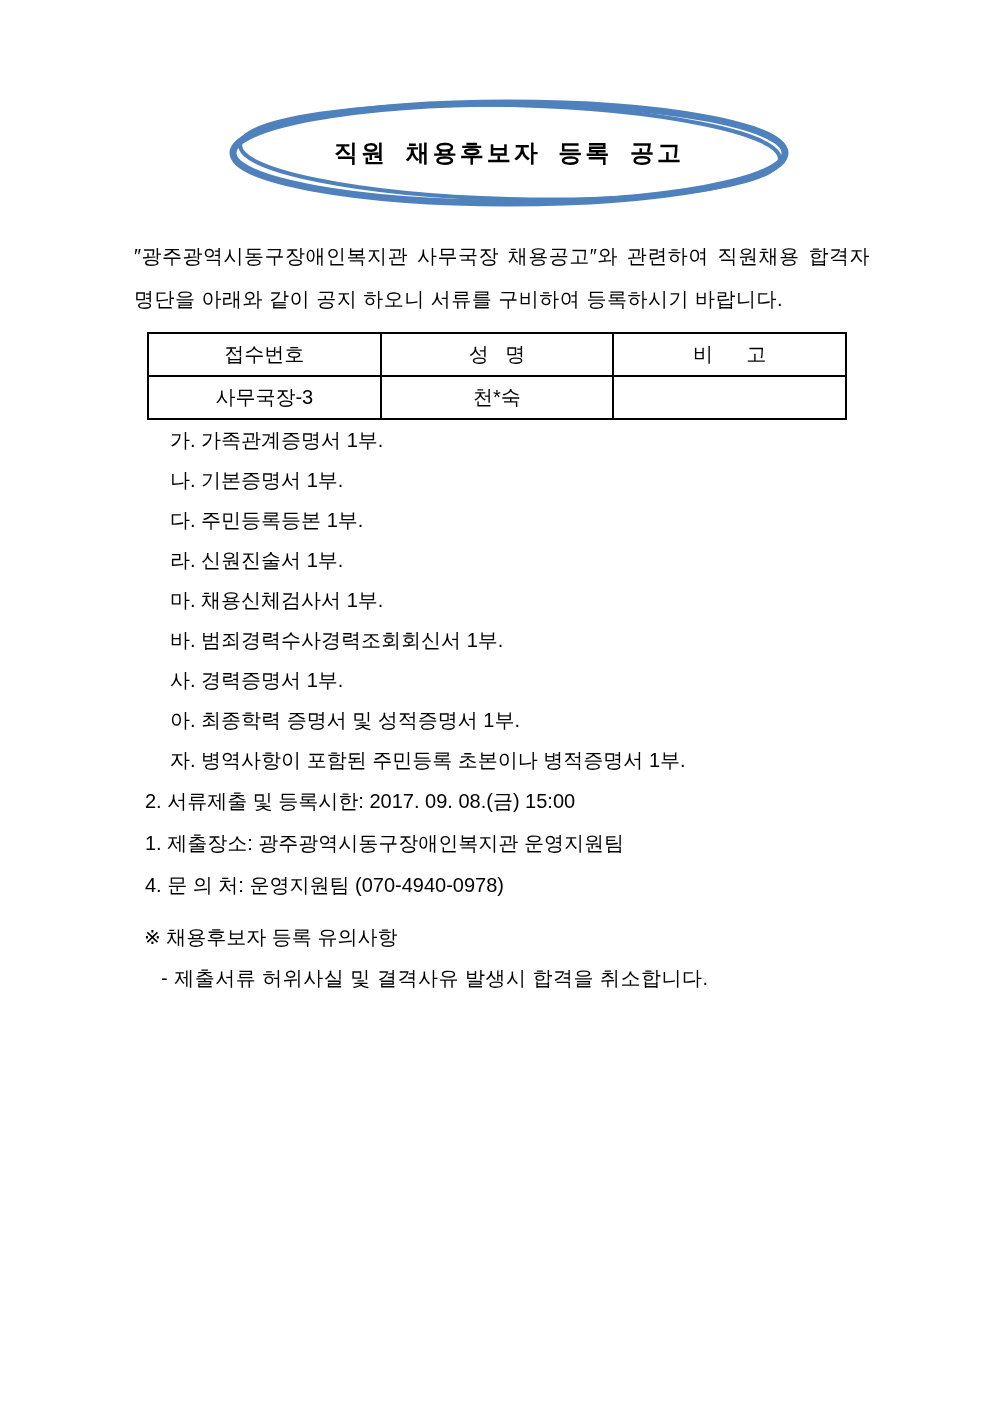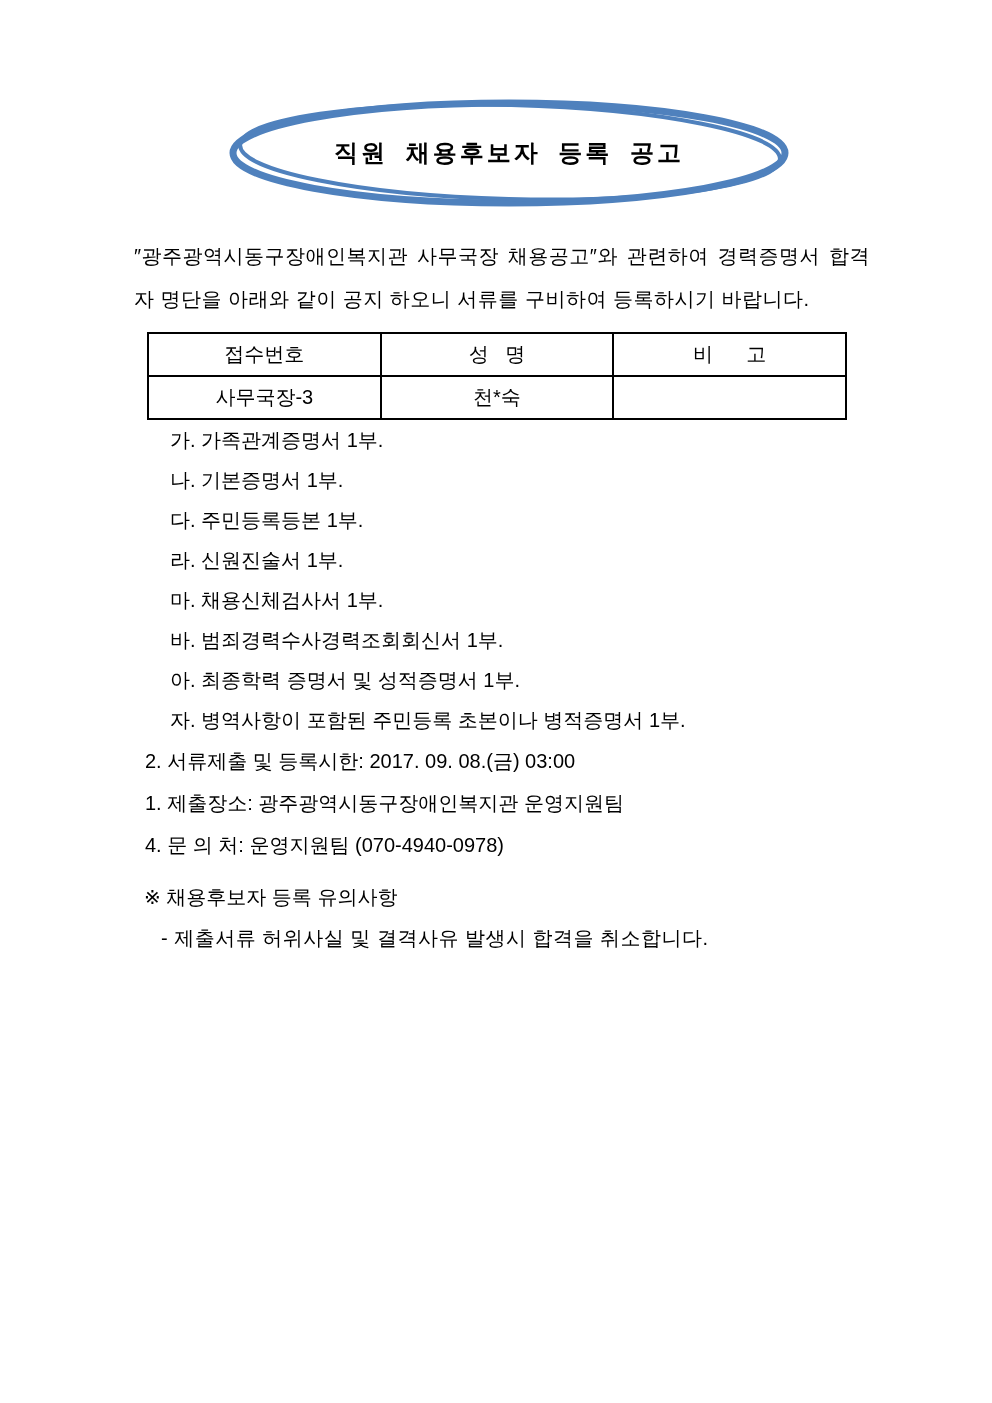--- a/index.html
+++ b/index.html
@@ -105,21 +105,21 @@
 <div class="page">
 
   <div class="ellipse-wrap">
     <svg width="562" height="112" viewBox="0 0 562 112">
       <ellipse cx="281" cy="56" rx="276" ry="50" fill="none" style="stroke: var(--ellipse-color, #4F81BD);" stroke-width="7"></ellipse>
       <ellipse cx="282" cy="55" rx="270" ry="47" fill="none" style="stroke: var(--ellipse-color, #4F81BD);" stroke-width="4" transform="rotate(1.5 281 56)"></ellipse>
     </svg>
     <div class="doc-title">직원 채용후보자 등록 공고</div>
   </div>
 
-  <div class="intro">″광주광역시동구장애인복지관 사무국장 채용공고″와 관련하여 경력증명서 합격자 명단을 아래와 같이 공지 하오니 서류를 구비하여 등록하시기 바랍니다.</div>
+  <div class="intro">″광주광역시동구장애인복지관 사무국장 채용공고″와 관련하여 직원채용 합격자 명단을 아래와 같이 공지 하오니 서류를 구비하여 등록하시기 바랍니다.</div>
 
 
   <table class="applicants">
     <tbody>
         <tr>
       <th>접수번호</th>
       <th>성   명</th>
       <th>비      고</th>
     </tr>
     <tr>
@@ -129,23 +129,24 @@
     </tr>
   </tbody>
     </table>
 
   <div class="req-item">가. 가족관계증명서 1부.</div>
   <div class="req-item">나. 기본증명서 1부.</div>
   <div class="req-item">다. 주민등록등본 1부.</div>
   <div class="req-item">라. 신원진술서 1부.</div>
   <div class="req-item">마. 채용신체검사서 1부.</div>
   <div class="req-item">바. 범죄경력수사경력조회회신서 1부.</div>
+  <div class="req-item">사. 경력증명서 1부.</div>
   <div class="req-item">아. 최종학력 증명서 및 성적증명서 1부.</div>
   <div class="req-item">자. 병역사항이 포함된 주민등록 초본이나 병적증명서 1부.</div>
 
-  <div class="num-line">2. 서류제출 및 등록시한: 2017. 09. 08.(금) 03:00</div>
+  <div class="num-line">2. 서류제출 및 등록시한: 2017. 09. 08.(금) 15:00</div>
   <div class="num-line">1. 제출장소: 광주광역시동구장애인복지관 운영지원팀</div>
   <div class="num-line">4. 문 의 처: 운영지원팀 (070-4940-0978)</div>
 
   <div class="notice-heading">※ 채용후보자 등록 유의사항</div>
   <div class="notice-bullet">- 제출서류 허위사실 및 결격사유 발생시 합격을 취소합니다.</div>
 
 </div>
 
 </body></html>

